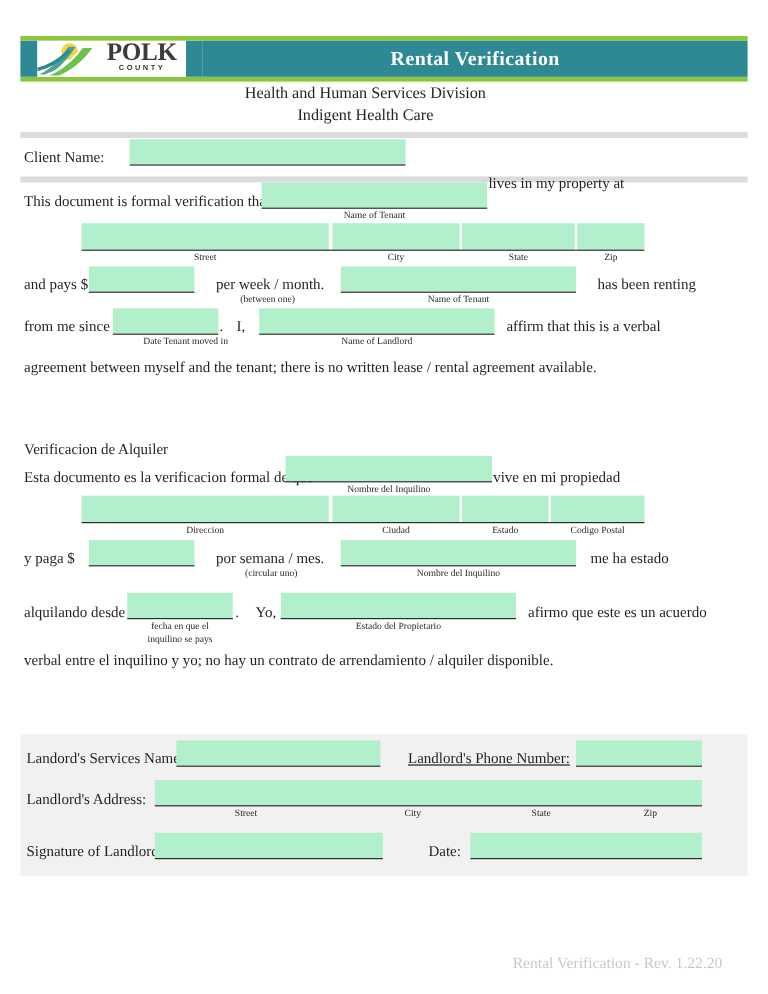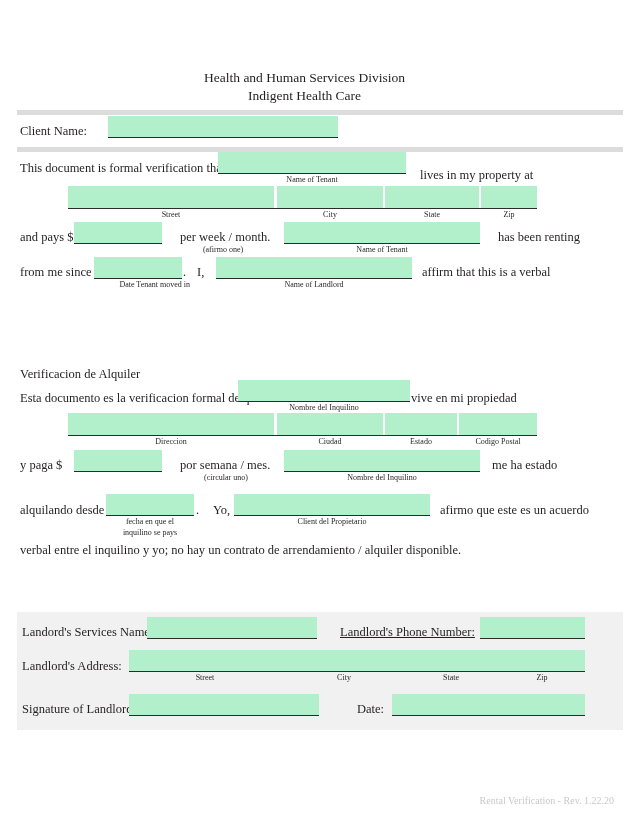--- a/index.html
+++ b/index.html
@@ -55,77 +55,102 @@
   .t { position:absolute; font-size:12.5px; white-space:nowrap; line-height:14px; }
   .cap { position:absolute; font-size:8px; white-space:nowrap; text-align:center; line-height:10px; }
 
   
   .fld { position:absolute; background:#b2f0cc; }
   .rule { position:absolute; background:#2b2b2b; height:1.2px; }
 
   
   .panel { position:absolute; left:17px; top:612px; width:606px; height:118px; background:#f1f1f1; }
 
-  .footer { position:absolute; right:26px; top:795px; font-size:10px; color:#c9c9c9; white-space:nowrap; }
+  .footer { position:absolute; right:38px; top:795px; font-size:13px; color:#c9c9c9; white-space:nowrap; }
 </style>
 </head>
 <body>
 
 <div class="page">
 
+  <div class="header">
+    <div class="greenbar top"></div>
+    <div class="greenbar bot"></div>
+
+    <div class="logo-wrap">
+      <div class="logo-side l"></div>
+      <div class="logo-side r"></div>
+      <div class="logo-art">
+        <svg width="58" height="30" viewBox="0 0 58 30">
+          <circle cx="27" cy="9" r="7" fill="#f5d44a"></circle>
+          <path d="M2 28 C14 22 20 14 26 5 L32 5 C26 15 18 23 10 28 Z" fill="#4aa38f"></path>
+          <path d="M10 29 C22 24 30 16 38 6 L46 6 C38 17 28 25 18 29 Z" fill="#6cc24a"></path>
+          <path d="M0 24 C12 21 20 15 27 8" stroke="#2e8994" stroke-width="3" fill="none"></path>
+          <path d="M6 29 C18 25 27 18 34 10" stroke="#ffffff" stroke-width="1.6" fill="none"></path>
+        </svg>
+      </div>
+      <div class="logo-text">
+        <div class="polk">POLK</div>
+        <div class="county">COUNTY</div>
+      </div>
+    </div>
+
+    <div class="banner">Rental Verification</div>
+  </div>
 
   <div class="subtitle">
     <div>Health and Human Services Division</div>
     <div>Indigent Health Care</div>
   </div>
 
   <div class="grayrule" style="top:110px"></div>
   <div class="grayrule" style="top:147px"></div>
 
   <div class="t" style="left:20px; top:124px;">Client Name:</div>
   <div class="fld" style="left:108px; top:116px; width:230px; height:21px;"></div>
   <div class="rule" style="left:108px; top:137px; width:230px;"></div>
 
   <div class="t" style="left:20px; top:161px;">This document is formal verification that</div>
   <div class="fld" style="left:218px; top:152px; width:188px; height:21px;"></div>
   <div class="rule" style="left:218px; top:173px; width:188px;"></div>
   <div class="cap" style="left:218px; top:175px; width:188px;">Name of Tenant</div>
-  <div class="t" style="left:407px; top:168px;margin-left:13px;">lives in my property at</div>
+  <div class="t" style="left:407px; top:146px;">lives in my property at</div>
 
   <div class="fld" style="left:68px; top:186px; width:206px; height:22px;"></div>
   <div class="fld" style="left:277px; top:186px; width:106px; height:22px;"></div>
   <div class="fld" style="left:385px; top:186px; width:94px; height:22px;"></div>
   <div class="fld" style="left:481px; top:186px; width:56px; height:22px;"></div>
   <div class="rule" style="left:68px; top:208px; width:469px;"></div>
   <div class="cap" style="left:68px; top:210px; width:206px;">Street</div>
   <div class="cap" style="left:277px; top:210px; width:106px;">City</div>
   <div class="cap" style="left:385px; top:210px; width:94px;">State</div>
   <div class="cap" style="left:481px; top:210px; width:56px;">Zip</div>
 
   <div class="t" style="left:20px; top:230px;">and pays $</div>
   <div class="fld" style="left:74px; top:222px; width:88px; height:21px;"></div>
   <div class="rule" style="left:74px; top:243px; width:88px;"></div>
   <div class="t" style="left:180px; top:230px;">per week / month.</div>
-  <div class="cap" style="left:180px; top:245px; width:86px;">(afirmo one)</div>
+  <div class="cap" style="left:180px; top:245px; width:86px;">(between one)</div>
   <div class="fld" style="left:284px; top:222px; width:196px; height:21px;"></div>
   <div class="rule" style="left:284px; top:243px; width:196px;"></div>
   <div class="cap" style="left:284px; top:245px; width:196px;">Name of Tenant</div>
   <div class="t" style="left:498px; top:230px;">has been renting</div>
 
   <div class="t" style="left:20px; top:265px;">from me since</div>
   <div class="fld" style="left:94px; top:257px; width:88px; height:21px;"></div>
   <div class="rule" style="left:94px; top:278px; width:88px;"></div>
   <div class="cap" style="left:86px; top:280px; width:104px;text-align:right;">Date Tenant moved in</div>
   <div class="t" style="left:183px; top:265px;">.</div>
   <div class="t" style="left:197px; top:265px;">I,</div>
   <div class="fld" style="left:216px; top:257px; width:196px; height:21px;"></div>
   <div class="rule" style="left:216px; top:278px; width:196px;"></div>
   <div class="cap" style="left:216px; top:280px; width:196px;">Name of Landlord</div>
   <div class="t" style="left:422px; top:265px;">affirm that this is a verbal</div>
 
+  <div class="t" style="left:20px; top:299px;">agreement between myself and the tenant; there is no written lease / rental agreement available.</div>
 
   <div class="t" style="left:20px; top:367px;">Verificacion de Alquiler</div>
 
   <div class="t" style="left:20px; top:391px;">Esta documento es la verificacion formal de que</div>
   <div class="fld" style="left:238px; top:380px; width:172px; height:21px;"></div>
   <div class="rule" style="left:238px; top:401px; width:172px;"></div>
   <div class="cap" style="left:238px; top:403px; width:172px;">Nombre del Inquilino</div>
   <div class="t" style="left:411px; top:391px;">vive en mi propiedad</div>
 
   <div class="fld" style="left:68px; top:413px; width:206px; height:22px;"></div>
@@ -150,21 +175,21 @@
 
   <div class="t" style="left:20px; top:503px;">alquilando desde</div>
   <div class="fld" style="left:106px; top:494px; width:88px; height:21px;"></div>
   <div class="rule" style="left:106px; top:515px; width:88px;"></div>
   <div class="cap" style="left:98px; top:517px; width:104px;">fecha en que el</div>
   <div class="cap" style="left:98px; top:528px; width:104px;">inquilino se pays</div>
   <div class="t" style="left:196px; top:503px;">.</div>
   <div class="t" style="left:213px; top:503px;">Yo,</div>
   <div class="fld" style="left:234px; top:494px; width:196px; height:21px;"></div>
   <div class="rule" style="left:234px; top:515px; width:196px;"></div>
-  <div class="cap" style="left:234px; top:517px; width:196px;">Client del Propietario</div>
+  <div class="cap" style="left:234px; top:517px; width:196px;">Estado del Propietario</div>
   <div class="t" style="left:440px; top:503px;">afirmo que este es un acuerdo</div>
 
   <div class="t" style="left:20px; top:543px;">verbal entre el inquilino y yo; no hay un contrato de arrendamiento / alquiler disponible.</div>
 
   <div class="panel"></div>
 
   <div class="t" style="left:22px; top:625px;">Landord's Services Name:</div>
   <div class="fld" style="left:147px; top:617px; width:170px; height:21px;"></div>
   <div class="rule" style="left:147px; top:638px; width:170px;"></div>
 

